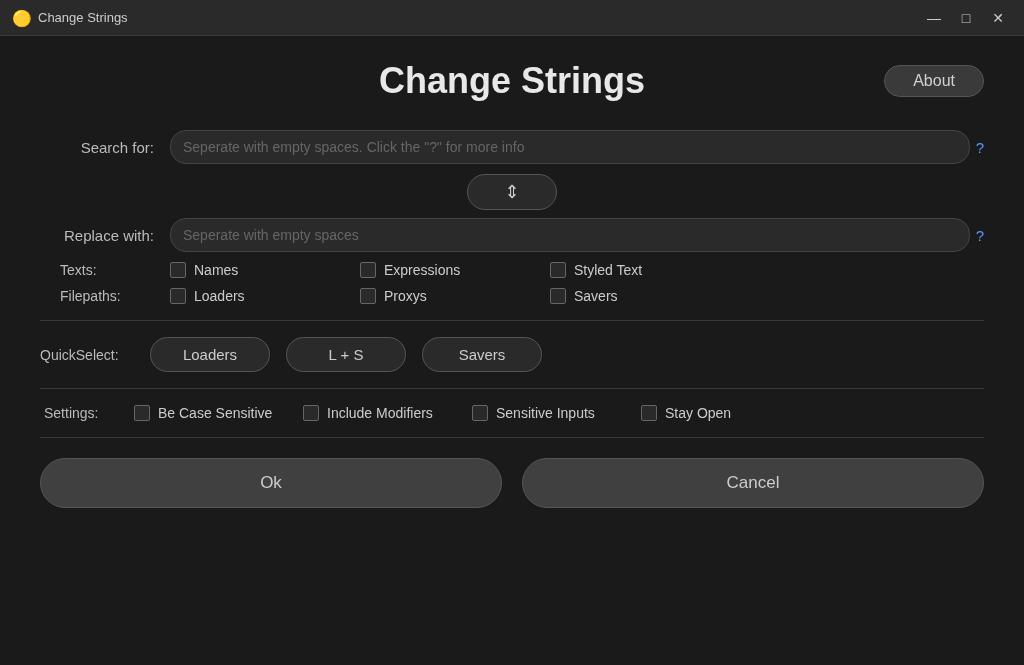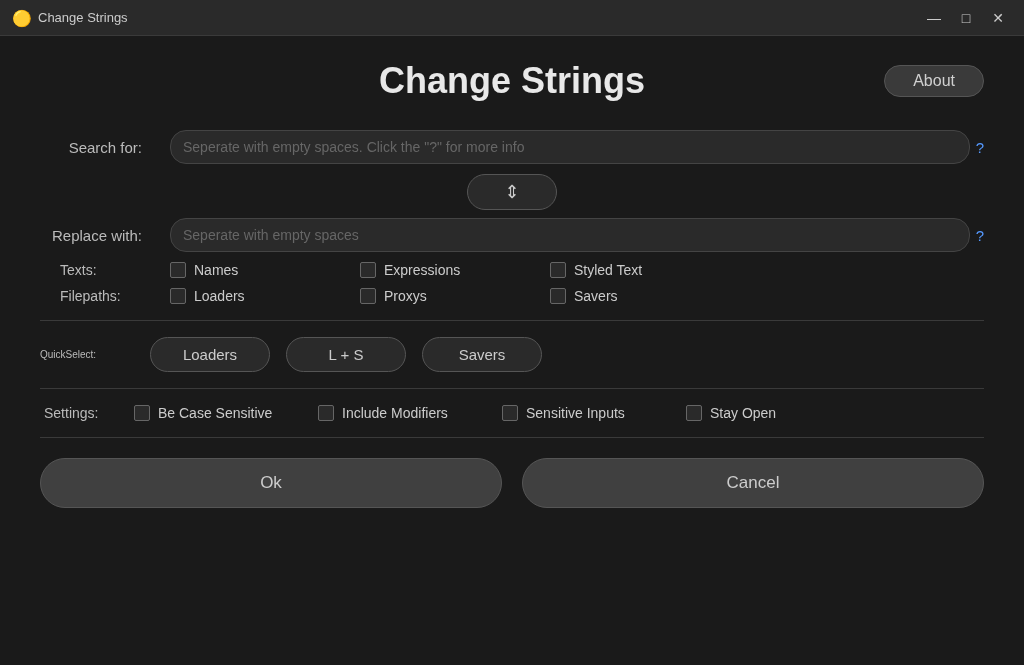--- a/index.html
+++ b/index.html
@@ -97,21 +97,21 @@
       display: flex;
       align-items: center;
       margin-bottom: 10px;
     }
 
     .form-label {
       width: 130px;
       font-size: 15px;
       color: #bbb;
       text-align: right;
-      padding-right: 28px;
+      padding-right: 16px;
       flex-shrink: 0;
     }
 
     .form-input-wrap {
       flex: 1;
       display: flex;
       align-items: center;
       gap: 6px;
     }
 
@@ -214,21 +214,21 @@
     }
 
     .quickselect-row {
       display: flex;
       align-items: center;
       margin: 6px 0;
     }
 
     .qs-label {
       width: 110px;
-      font-size: 10px;
+      font-size: 14px;
       color: #bbb;
       flex-shrink: 0;
     }
 
     .qs-buttons {
       display: flex;
       gap: 16px;
       flex: 1;
     }
 
@@ -253,21 +253,21 @@
     .settings-label {
       width: 90px;
       font-size: 14px;
       color: #bbb;
       flex-shrink: 0;
     }
 
     .settings-checkboxes {
       display: flex;
       align-items: center;
-      gap: 34px;
+      gap: 19px;
       justify-content: center;
     }
 
     .bottom-buttons {
       display: flex;
       gap: 20px;
       margin-top: 20px;
     }
 
     .bottom-btn {

